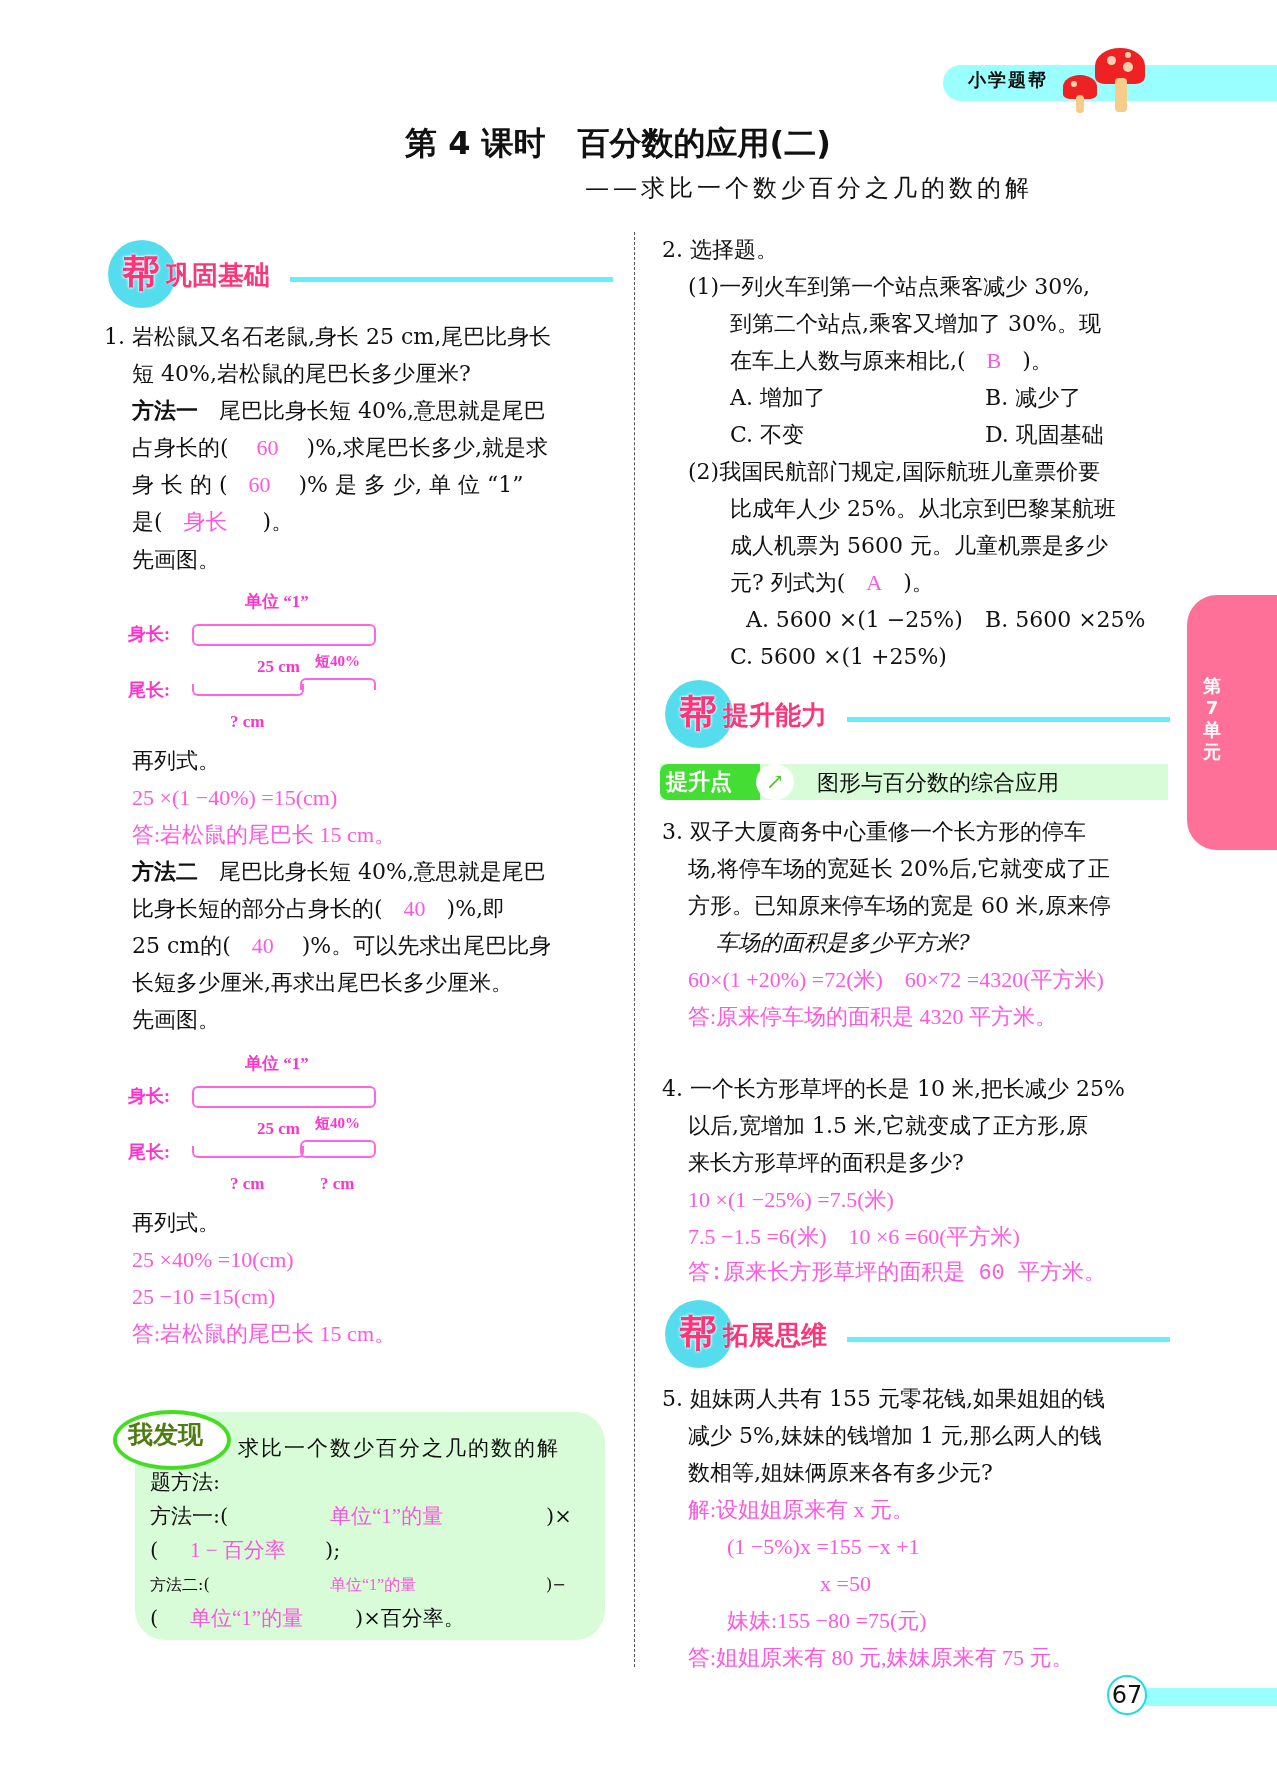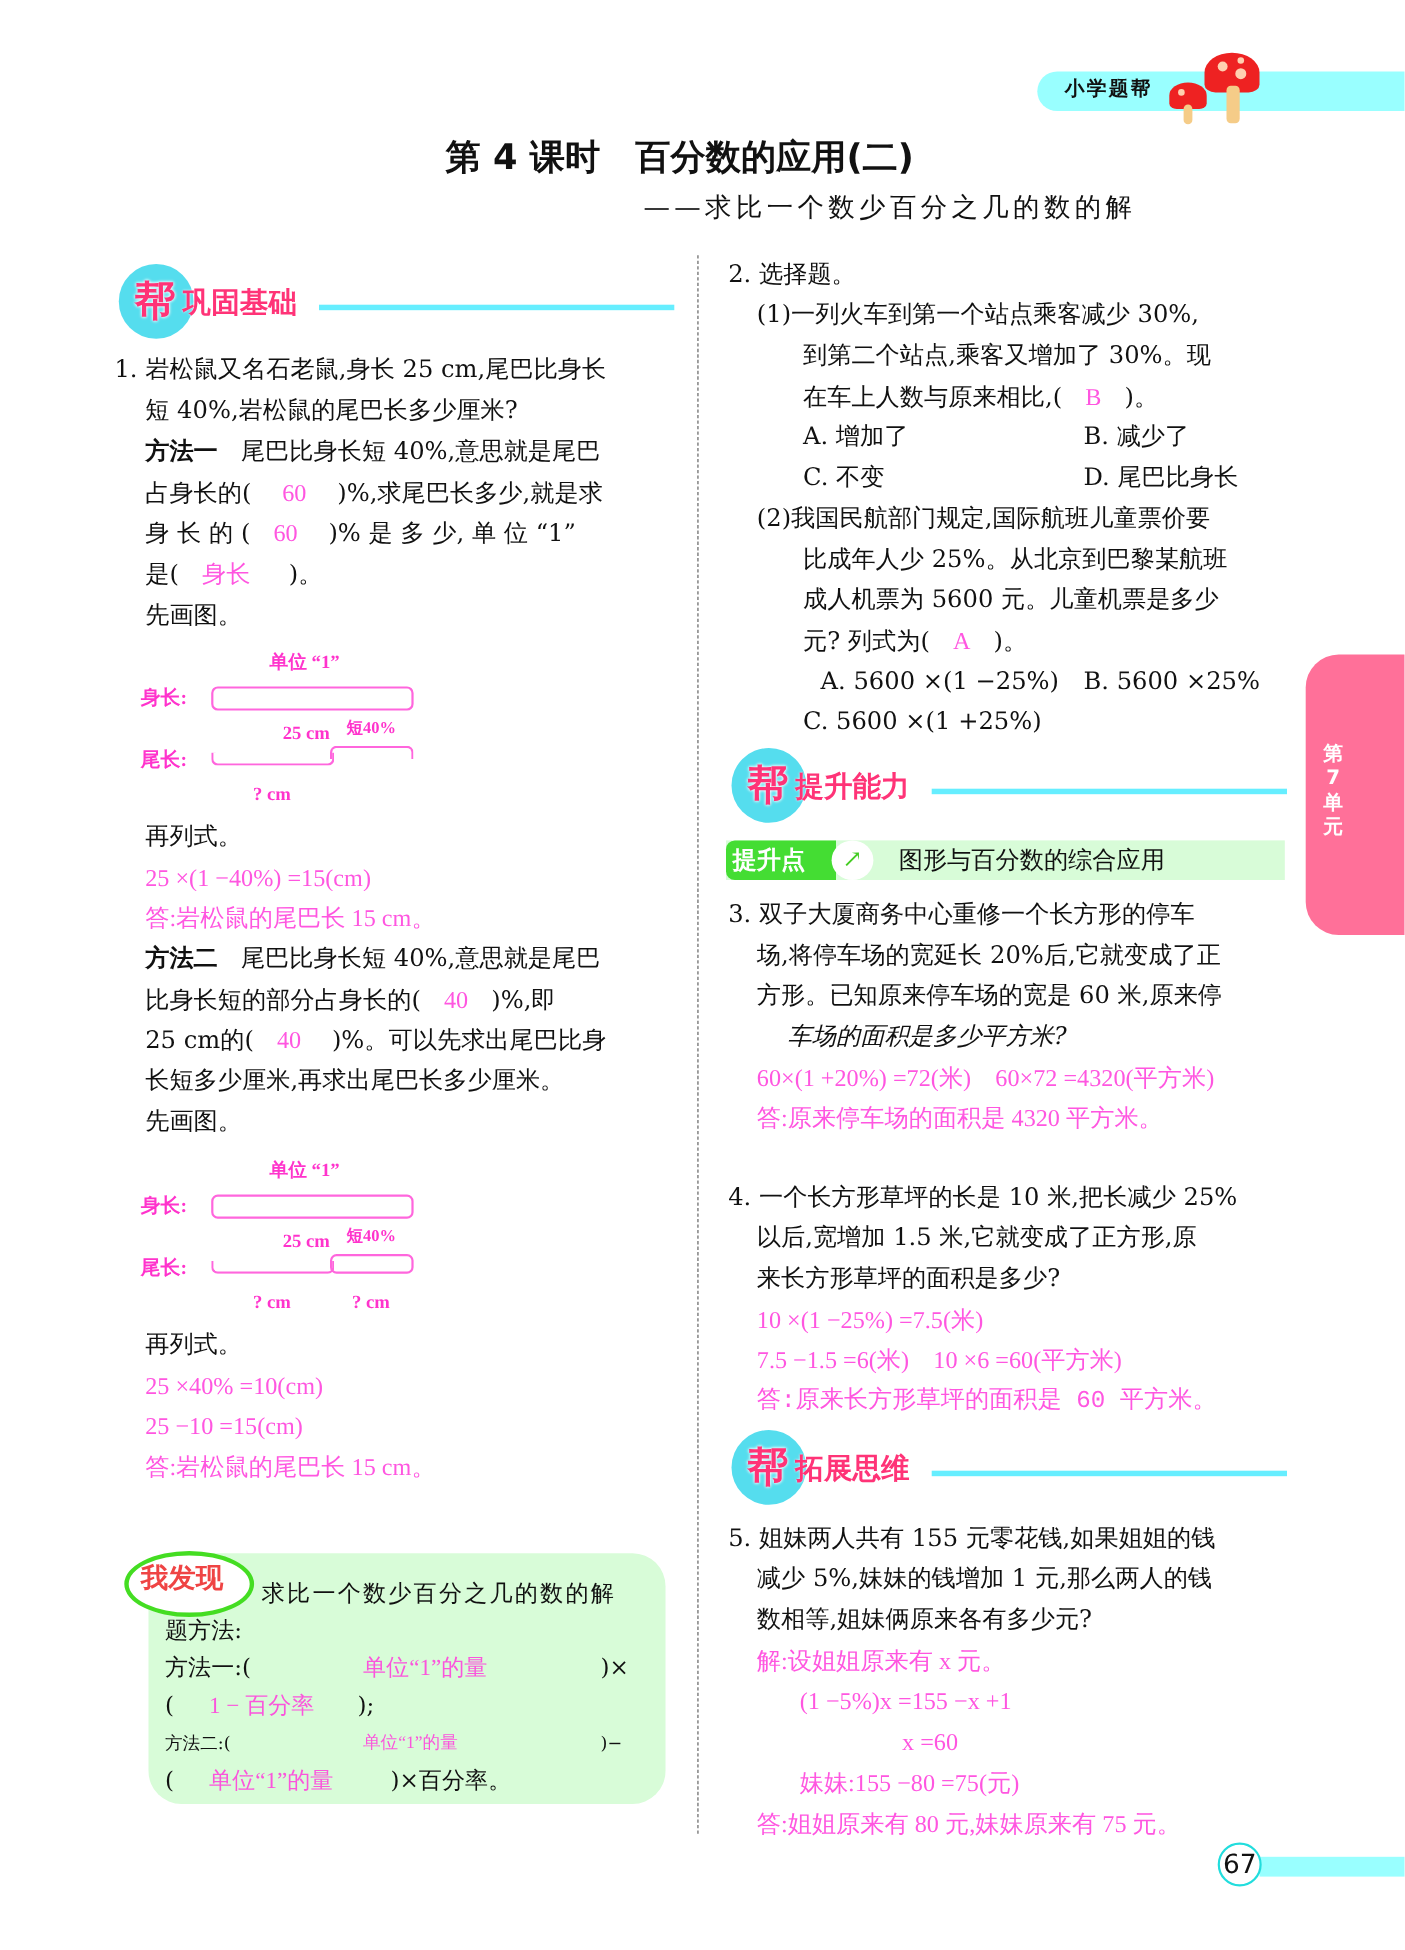--- a/index.html
+++ b/index.html
@@ -32,21 +32,21 @@
 
   .divider { left:634px; top:232px; height:1435px; border-left:1px dashed #555; }
 
   
   .dg { position:absolute; color:#ff33cc; font-family:"Liberation Serif",serif; font-weight:bold; }
   .bar { position:absolute; border:2px solid #ff66dd; border-radius:6px; height:18px; }
 
   
   .disc { left:135px; top:1412px; width:470px; height:228px; background:#d8fcd8; border-radius:30px; }
   .bubble { left:113px; top:1410px; width:110px; height:52px; border:4px solid #44dd22; border-radius:50%; background:#fff; }
-  .bubble-text { left:128px; top:1418px; font-size:25px; font-weight:bold; color:#ef4444; font-family:"DejaVu Sans",sans-serif; }
+  .bubble-text { left:128px; top:1418px; font-size:25px; font-weight:bold; color:#4d7c0f; font-family:"DejaVu Sans",sans-serif; }
 
   
   .kp-bg { left:660px; top:764px; width:508px; height:36px; background:#d8fcd8; }
   .kp-tag { left:660px; top:764px; width:100px; height:36px; background:#44dd33; border-radius:8px 0 0 8px; }
   .kp-tag-text { left:666px; top:767px; font-size:22px; font-weight:bold; color:#fff; font-family:"DejaVu Sans",sans-serif; }
   .kp-arrow { left:756px; top:764px; width:38px; height:36px; border-radius:50%; background:#fff; color:#44cc22; font-size:22px; text-align:center; line-height:36px; }
 
   .side-tab { left:1187px; top:595px; width:90px; height:255px; background:#ff7099; border-radius:30px 0 0 30px; }
   .side-text { left:1200px; top:675px; width:24px; font-size:18px; color:#fff; font-weight:bold; line-height:22px; font-family:"DejaVu Sans",sans-serif; white-space:normal; text-align:center; }
 
@@ -174,21 +174,21 @@
 
 <div class="abs txt" style="left:662px;top:231px;">2. 选择题。</div>
 <div class="abs txt" style="left:688px;top:268px;">(1)一列火车到第一个站点乘客减少 30%,</div>
 <div class="abs txt" style="left:730px;top:305px;">到第二个站点,乘客又增加了 30%。现</div>
 <div class="abs txt" style="left:730px;top:342px;">
   <span>在车上人数与原来相比,(</span>&nbsp;&nbsp;&nbsp;<span class="ans">B</span>&nbsp;&nbsp;&nbsp;<span>)。</span>
 </div>
 <div class="abs txt" style="left:730px;top:379px;">A. 增加了</div>
 <div class="abs txt" style="left:985px;top:379px;">B. 减少了</div>
 <div class="abs txt" style="left:730px;top:416px;">C. 不变</div>
-<div class="abs txt" style="left:985px;top:416px;">D. 尾巴比身长</div>
+<div class="abs txt" style="left:985px;top:416px;">D. 巩固基础</div>
 <div class="abs txt" style="left:688px;top:453px;">(2)我国民航部门规定,国际航班儿童票价要</div>
 <div class="abs txt" style="left:730px;top:490px;">比成年人少 25%。从北京到巴黎某航班</div>
 <div class="abs txt" style="left:730px;top:527px;">成人机票为 5600 元。儿童机票是多少</div>
 <div class="abs txt" style="left:730px;top:564px;">
   <span>元? 列式为(</span>&nbsp;&nbsp;&nbsp;<span class="ans">A</span>&nbsp;&nbsp;&nbsp;<span>)。</span>
 </div>
 <div class="abs txt" style="left:730px;top:601px;margin-left:16px;">A. 5600 ×(1 −25%)</div>
 <div class="abs txt" style="left:985px;top:601px;">B. 5600 ×25%</div>
 <div class="abs txt" style="left:730px;top:638px;">C. 5600 ×(1 +25%)</div>
 
@@ -224,21 +224,21 @@
   <div class="bang">帮</div>
   <div class="label">拓展思维</div>
   <div class="rule" style="left:182px;width:323px;"></div>
 </div>
 
 <div class="abs txt" style="left:662px;top:1380px;">5. 姐妹两人共有 155 元零花钱,如果姐姐的钱</div>
 <div class="abs txt" style="left:688px;top:1417px;">减少 5%,妹妹的钱增加 1 元,那么两人的钱</div>
 <div class="abs txt" style="left:688px;top:1454px;">数相等,姐妹俩原来各有多少元?</div>
 <div class="abs txt ans" style="left:688px;top:1491px;">解:设姐姐原来有 x 元。</div>
 <div class="abs txt ans" style="left:727px;top:1528px;">(1 −5%)x =155 −x +1</div>
-<div class="abs txt ans" style="left:820px;top:1565px;">x =60</div>
+<div class="abs txt ans" style="left:820px;top:1565px;">x =50</div>
 <div class="abs txt ans" style="left:727px;top:1602px;">妹妹:155 −80 =75(元)</div>
 <div class="abs txt ans" style="left:688px;top:1639px;">答:姐姐原来有 80 元,妹妹原来有 75 元。</div>
 
 <div class="abs side-tab"></div>
 <div class="abs side-text">第7单元</div>
 
 <div class="abs page-bar"></div>
 <div class="abs page-circle">67</div>
 
 </body></html>

